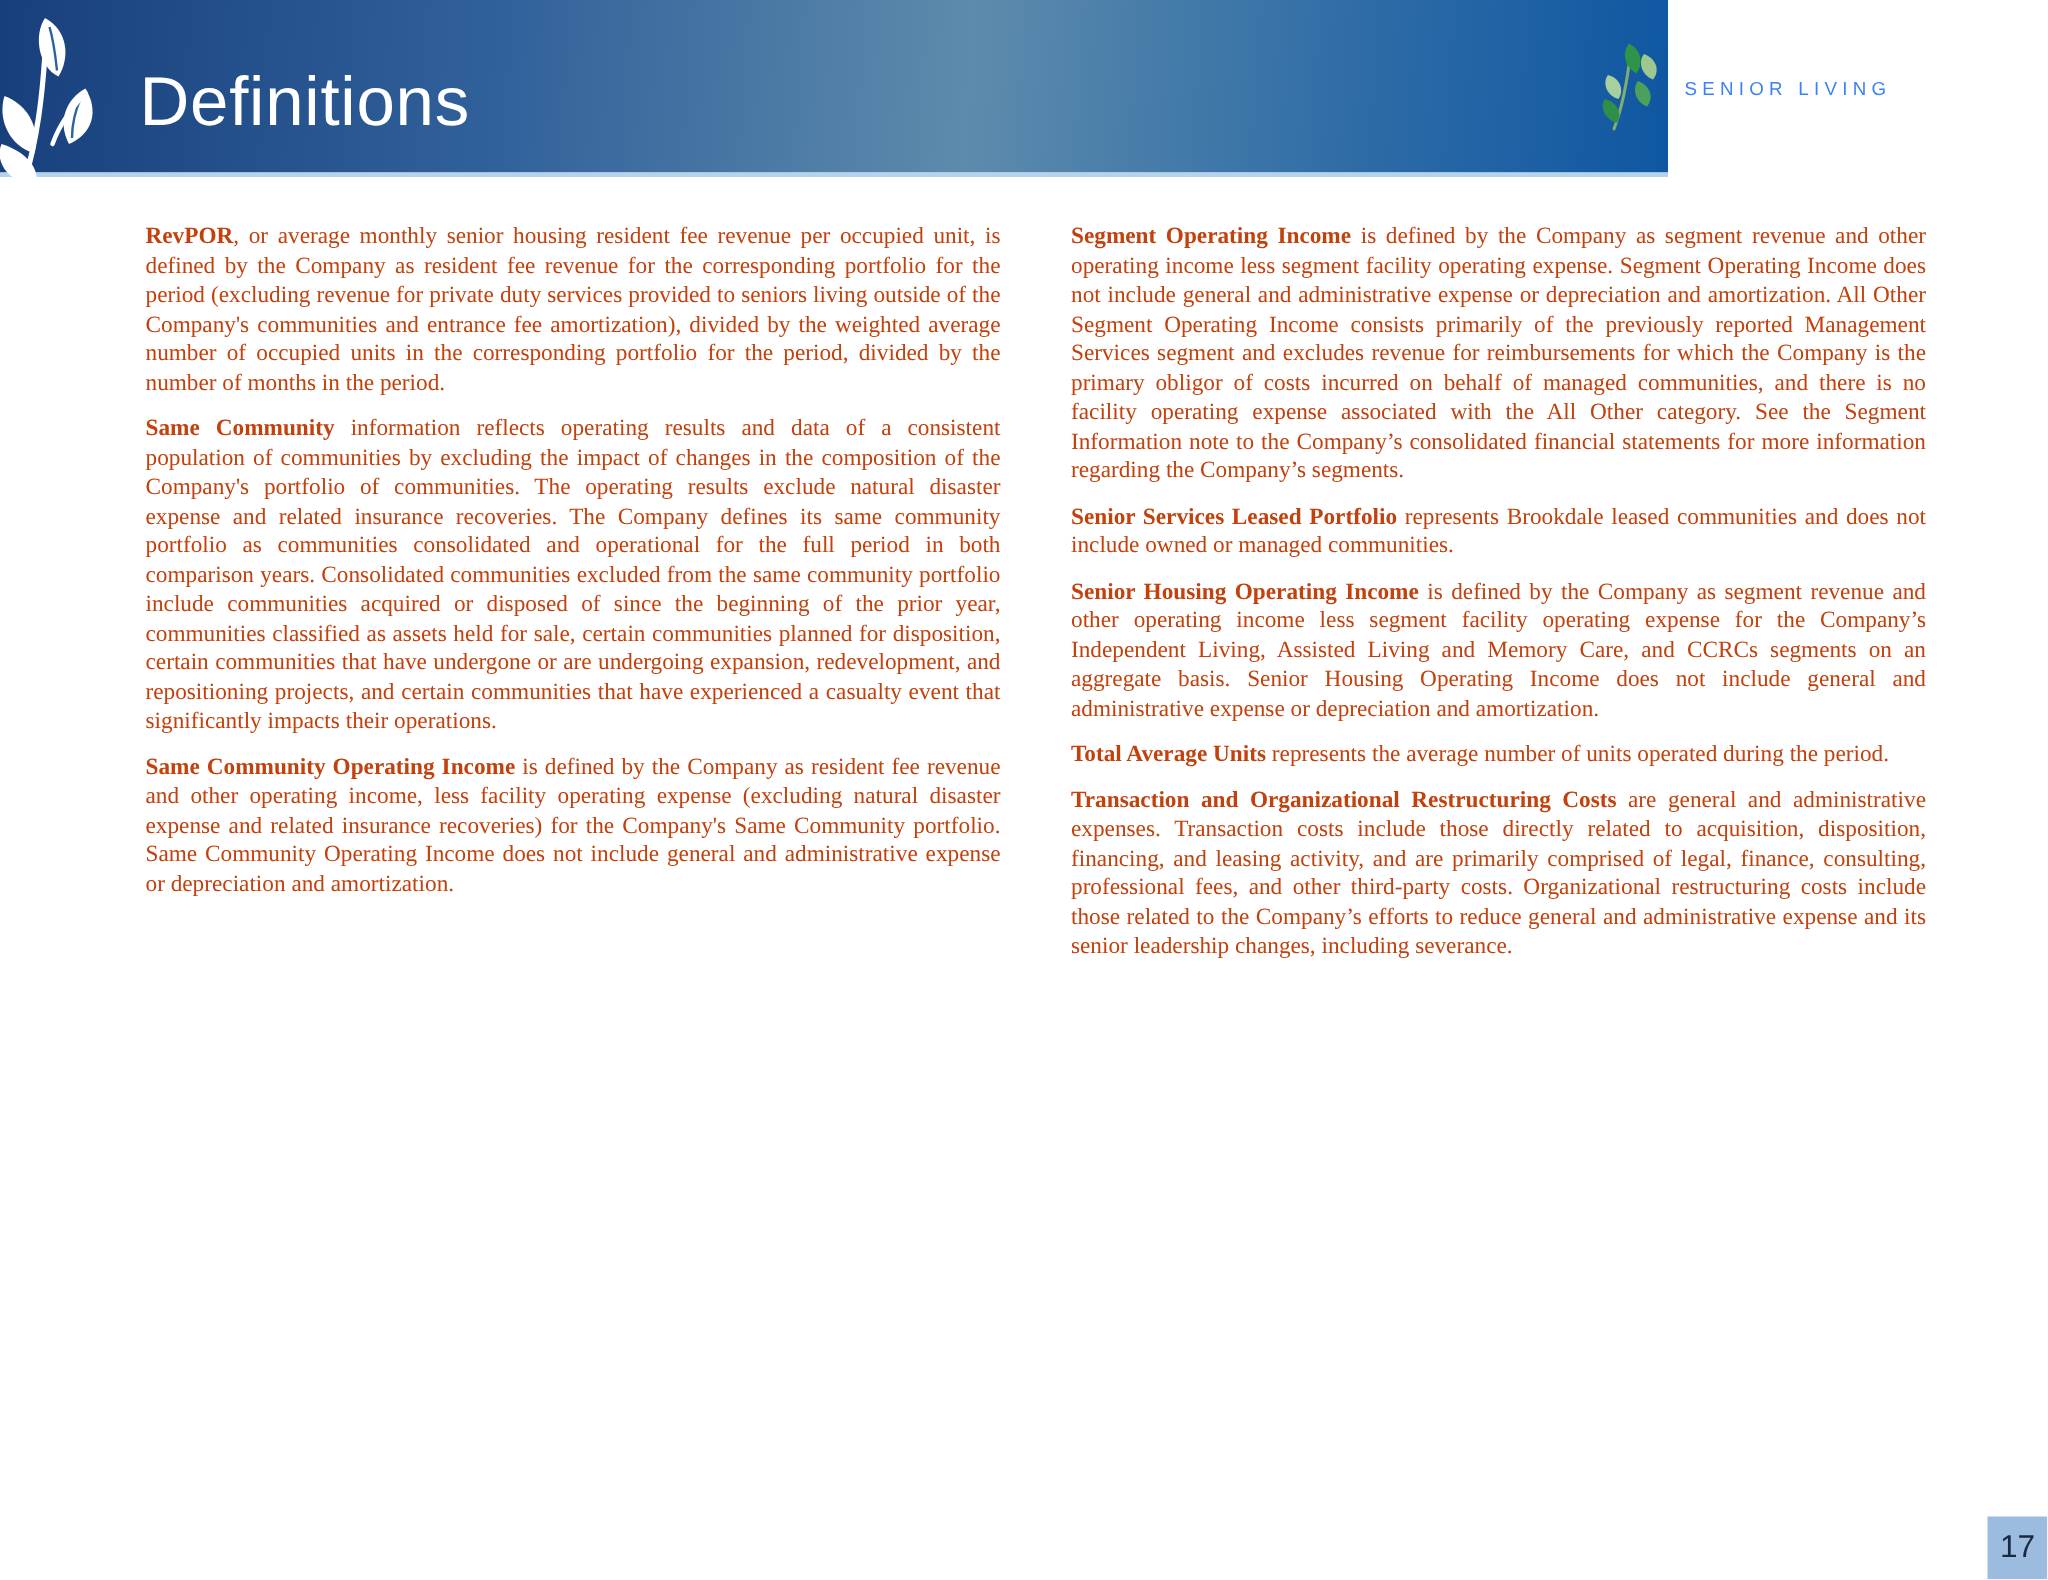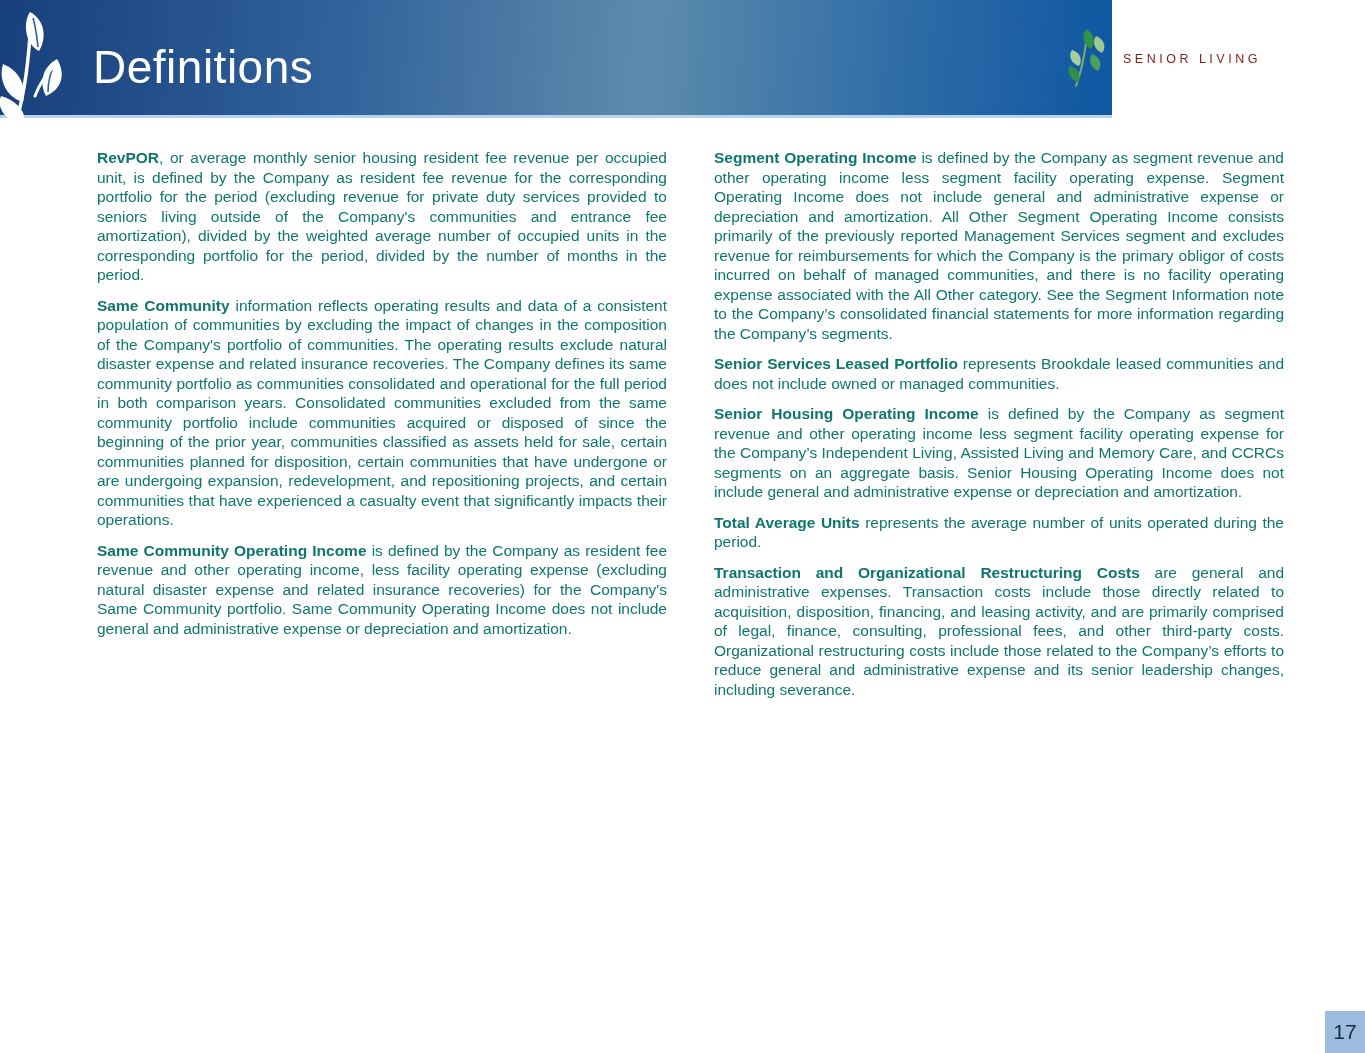--- a/index.html
+++ b/index.html
@@ -26,31 +26,31 @@
   .brand-mark { width:44px; height:62px; flex:0 0 auto; }
   .brand-textblock { margin-left:6px; }
   .brand-name {
     font-family:"Liberation Serif", serif; color:#2a4a7d;
     font-size:27px; letter-spacing:7px; line-height:30px; white-space:nowrap;
   }
   .brand-name::first-letter { font-size:33px; }
   .brand-tagline-row { display:flex; align-items:center; margin-top:3px; }
   .brand-rule { flex:1; height:0; border-top:2px solid #8b8b8b; }
   .brand-tagline {
-    color:#7f1d1d; font-size:12.5px; letter-spacing:3.5px; padding:0 7px; white-space:nowrap;
+    color:#3b82f6; font-size:12.5px; letter-spacing:3.5px; padding:0 7px; white-space:nowrap;
   }
 
   
   .content { position:absolute; top:148px; left:0; width:100%; }
   .col { position:absolute; top:0; width:570px; }
   .col-left  { left:97px; }
   .col-right { left:698px;margin-left:16px; }
   .def {
-    margin:0 0 11px 0; color:#0f766e;
-    font-size:15.5px; line-height:19.5px; text-align:justify;
+    margin:0 0 11px 0; color:#c2410c;
+    font-size:15.5px; line-height:19.5px; text-align:justify;font-family:Liberation Serif, serif;
   }
   .def b { font-weight:bold; }
 
   
   .page-num {
     position:absolute; right:0; bottom:0; width:40px; height:42px;
     background:#9cbcdf; color:#1b2740; font-size:21px;
     display:flex; align-items:center; justify-content:center;
   }
 </style>

